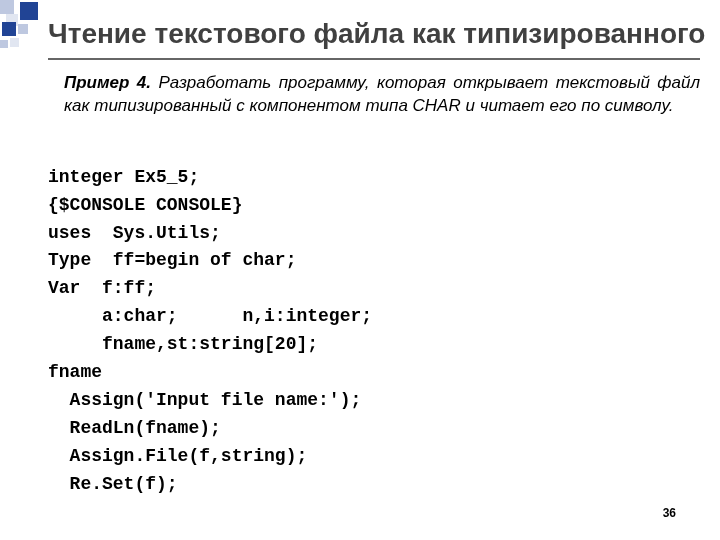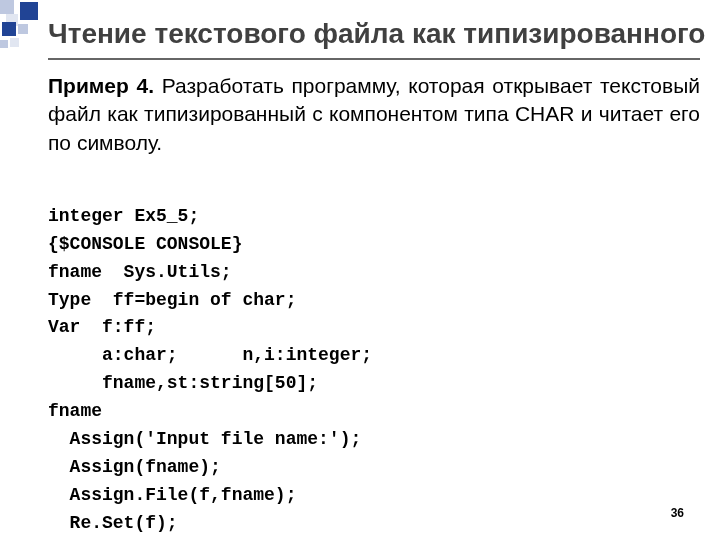--- a/index.html
+++ b/index.html
@@ -36,36 +36,37 @@
     margin: 0 0 8px 0;
     color: #404040;
     white-space: nowrap;
   }
   .rule {
     border: 0;
     border-top: 2px solid #666;
     margin: 4px 0 12px 0;
   }
   .task {
-    font-size: 21px;
+    font-size: 17px;
     line-height: 1.35;
-    margin: 0 0 18px 0;
+    margin: 0 0 18px 16px;
     text-align: justify;
+    font-style: italic;
   }
   .task b { font-weight: bold; }
   .code {
     font-family: "Courier New", Courier, monospace;
     font-size: 18px;
     font-weight: bold;
     line-height: 1.55;
     white-space: pre;
   }
   .pagenum {
     position: absolute;
-    right: 36px;
+    right: 44px;
     bottom: 20px;
     font-size: 12px;
     font-weight: bold;
     color: #000;
   }
 </style>
 </head>
 <body>
 
 <div class="corner-deco">
@@ -80,26 +81,26 @@
 
 <div class="content">
   <h1>Чтение текстового файла как типизированного</h1>
   <hr class="rule">
   <p class="task">
     <b>Пример 4.</b><span> Разработать программу, которая открывает текстовый файл как типизированный с компонентом типа CHAR и читает его по символу.</span>
   </p>
   <div class="code">
 <span>integer Ex5_5;</span>
 <span>{$CONSOLE CONSOLE}</span>
-<span>fname  Sys.Utils;</span>
+<span>uses  Sys.Utils;</span>
 <span>Type  ff=begin of char;</span>
 <span>Var  f:ff;</span>
 <span>     a:char;      n,i:integer;</span>
-<span>     fname,st:string[50];</span>
+<span>     fname,st:string[20];</span>
 <span>fname</span>
 <span>  Assign('Input file name:');</span>
-<span>  Assign(fname);</span>
-<span>  Assign.File(f,fname);</span>
+<span>  ReadLn(fname);</span>
+<span>  Assign.File(f,string);</span>
 <span>  Re.Set(f);</span>
   </div>
 </div>
 
 <div class="pagenum">36</div>
 
 </body></html>

